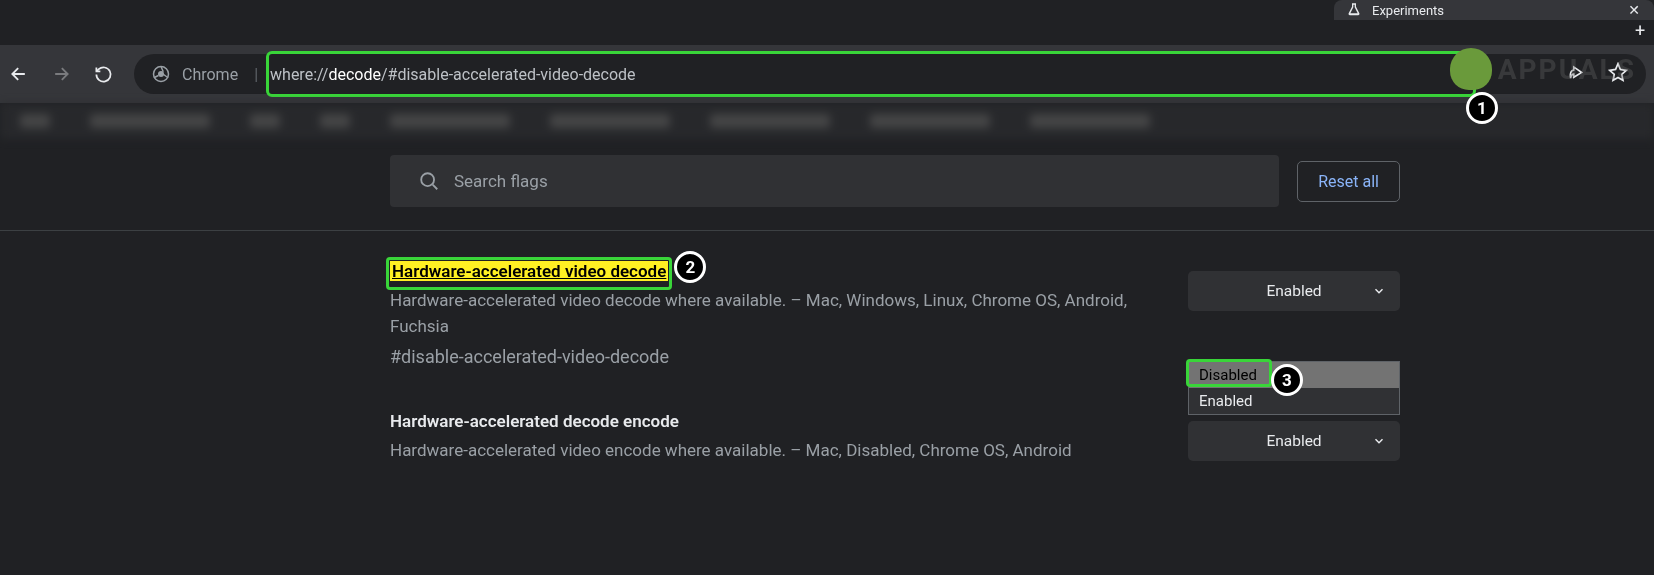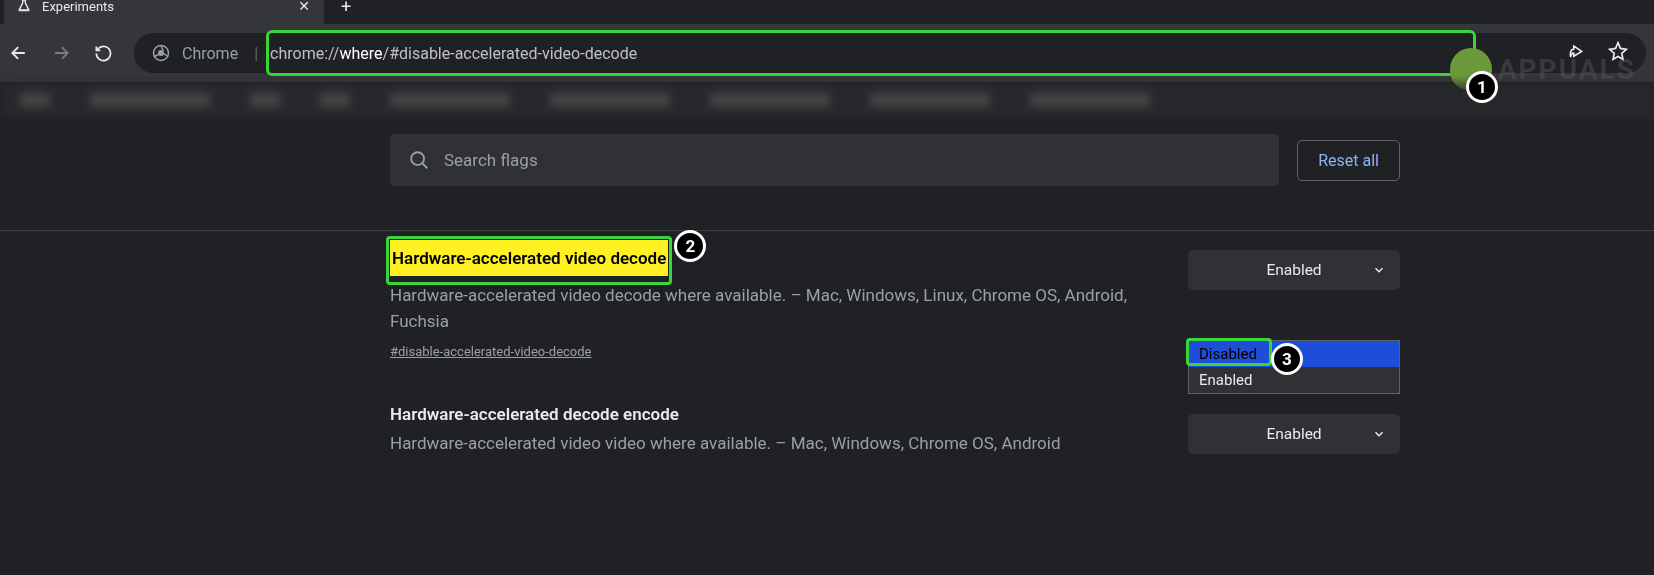--- a/index.html
+++ b/index.html
@@ -1,19 +1,19 @@
 <!DOCTYPE html>
 <html><head>
   <meta charset="utf-8">
   <style>
     * { margin: 0; padding: 0; box-sizing: border-box; font-family: "Segoe UI", Roboto, Arial, sans-serif; }
     body { background: #202124; color: #e8eaed; width: 1654px; height: 575px; overflow: hidden; position: relative; }
 
     
-    .tab-strip { background: #202124; height: 24px; display: flex; align-items: flex-end; padding-left: 4px; }
+    .tab-strip { background: #202124; height: 45px; display: flex; align-items: flex-end; padding-left: 4px; flex-direction: column; }
     .tab { background: #35363a; height: 36px; width: 320px; border-radius: 8px 8px 0 0; display: flex; align-items: center; padding: 0 12px; gap: 10px; position: relative; }
     .tab-favicon { width: 16px; height: 16px; color: #e8eaed; }
     .tab-title { flex: 1; font-size: 13px; color: #e8eaed; }
     .tab-close { width: 16px; height: 16px; display: flex; align-items: center; justify-content: center; color: #e8eaed; cursor: pointer; font-size: 14px; }
     .new-tab { width: 28px; height: 28px; margin-left: 8px; margin-bottom: 4px; display: flex; align-items: center; justify-content: center; color: #e8eaed; cursor: pointer; font-size: 18px; }
 
     
     .toolbar { background: #35363a; height: 58px; display: flex; align-items: center; padding: 0 2px; gap: 8px; }
     .nav-btn { width: 34px; height: 34px; display: flex; align-items: center; justify-content: center; border-radius: 50%; cursor: pointer; color: #e8eaed; }
     .nav-btn.disabled { color: #7a7b7e; }
@@ -31,39 +31,39 @@
     
     .bookmarks-bar { background: #2b2c2f; height: 36px; filter: blur(4px); opacity: .7; display:flex; align-items:center; padding:0 20px; gap:40px;}
     .bm-item{ width:120px; height:14px; background:#555; border-radius:3px;}
     .bm-item.sm{width:30px}
 
     
     .content { background: #202124; padding-top: 16px; }
     .inner { max-width: 1010px; margin: 0 auto 0 390px; }
 
     .search-row { display: flex; align-items: center; gap: 18px; margin-bottom: 22px; }
-    .search-box { flex: 1; background: #303134; height: 52px; border-radius: 4px; display: flex; align-items: center; padding: 0 18px; gap: 14px; }
+    .search-box { flex: 1; background: #303134; height: 52px; border-radius: 4px; display: flex; align-items: center; padding: 0 28px; gap: 14px; }
     .search-box svg { color: #9aa0a6; }
     .search-ph { color: #9aa0a6; font-size: 17px; }
     .reset-btn { border: 1px solid #5f6368; background: transparent; color: #8ab4f8; font-size: 16px; padding: 10px 20px; border-radius: 5px; cursor: pointer; }
 
     .flag { position: relative; display: flex; justify-content: space-between; gap: 40px; margin-bottom: 44px; }
     .flag-text { flex: 1; max-width: 760px; }
     .flag-title { font-size: 17px; font-weight: 600; margin-bottom: 6px; }
-    .flag-title.hl { display:inline-block; background: #fff023; color: #000; padding: 8px 2px; }
+    .flag-title.hl { display:inline-block; background: #fff023; color: #000; padding: 0 2px; text-decoration: underline; }
     .flag-title-wrap { position:relative; display:inline-block; }
     .flag-title-border { position:absolute; border:3px solid #39d539; border-radius:4px; left:-4px; top:-4px; right:-4px; bottom:-3px; pointer-events:none;}
     .flag-desc { font-size: 17px; color: #9aa0a6; line-height: 1.55; margin-bottom: 6px; }
-    .flag-hash { font-size: 13px; color: #9aa0a6; text-decoration: underline; cursor: pointer; }
+    .flag-hash { font-size: 18px; color: #9aa0a6; cursor: pointer; }
     .flag-ctl { width: 212px; position: relative; padding-top: 10px;}
     .select { background: #303134; height: 40px; border-radius: 5px; display: flex; align-items: center; justify-content: center; gap: 40px; padding: 0 16px; font-size: 15.5px; color: #e8eaed; cursor: pointer; position: relative; }
     .select .chev { position: absolute; right: 14px; }
     .dropdown { position: absolute; top: 50px; left: 0; right: 0; background: #303134; border: 1px solid #5f6368; z-index: 5; }
     .dd-item { padding: 4px 10px; font-size: 15px; cursor: pointer; }
-    .dd-item.sel { background: #1d4ed8; color: #000; }
+    .dd-item.sel { background: #737373; color: #000; }
     .dd-wrap{position:relative}
     .dd-border{position:absolute; border:3px solid #39d539; border-radius:4px; pointer-events:none;}
 
     
     .badge { position: absolute; width: 32px; height: 32px; border-radius: 50%; background: #000; border: 3px solid #fff; color: #fff; font-weight: 700; font-size: 17px; display: flex; align-items: center; justify-content: center; z-index: 20; }
 
     .divider-full{height:1px;background:#3c4043;position:absolute;left:0;right:0;}
   </style>
 </head>
 <body>
@@ -101,21 +101,21 @@
       <span class="omni-icon">
         <svg width="18" height="18" viewBox="0 0 24 24" fill="currentColor">
             <circle cx="12" cy="12" r="10" fill="none" stroke="currentColor" stroke-width="2"></circle>
             <circle cx="12" cy="12" r="4"></circle>
             <path d="M12 2l3 7M2.5 17l6-3M21.5 17l-7-5" stroke="currentColor" stroke-width="2" fill="none"></path>
           </svg>
       </span>
       <span class="omni-label">Chrome</span>
       <span style="color:#5f6368">|</span>
       <span class="omni-url">
-        <span>chrome://</span><span class="white">where</span><span>/#disable-accelerated-video-decode</span>
+        <span>where://</span><span class="white">decode</span><span>/#disable-accelerated-video-decode</span>
       </span>
       <div class="omni-highlight"></div>
       <span style="flex:1"></span>
       <span class="share-icon">
         <svg width="19" height="19" viewBox="0 0 24 24" fill="none" stroke="currentColor" stroke-width="2">
             <path d="M8 12l10-7v4c6 1 4 10 4 10s-1-5-4-5v4L8 12z" transform="scale(-1,1) translate(-24,0)"></path>
           </svg>
       </span>
       <span class="star-icon">
         <svg width="20" height="20" viewBox="0 0 24 24" fill="none" stroke="currentColor" stroke-width="2">
@@ -185,21 +185,21 @@
           <div class="dd-border" style="left:-3px;top:-3px;width:86px;height:28px"></div>
           <div class="dd-item">Enabled</div>
           <div class="badge" style="left:82px;top:2px">3</div>
         </div>
       </div>
     </div>
 
     <div class="flag">
       <div class="flag-text">
         <div class="flag-title" style="color:#e8eaed">Hardware-accelerated decode encode</div>
-        <div class="flag-desc">Hardware-accelerated video video where available. – Mac, Windows, Chrome OS, Android</div>
+        <div class="flag-desc">Hardware-accelerated video encode where available. – Mac, Disabled, Chrome OS, Android</div>
       </div>
       <div class="flag-ctl">
         <div class="select">
           <span>Enabled</span>
           <svg class="chev" width="14" height="14" viewBox="0 0 24 24" fill="none" stroke="currentColor" stroke-width="2.5">
               <path d="M6 9l6 6 6-6"></path>
             </svg>
         </div>
       </div>
     </div>

